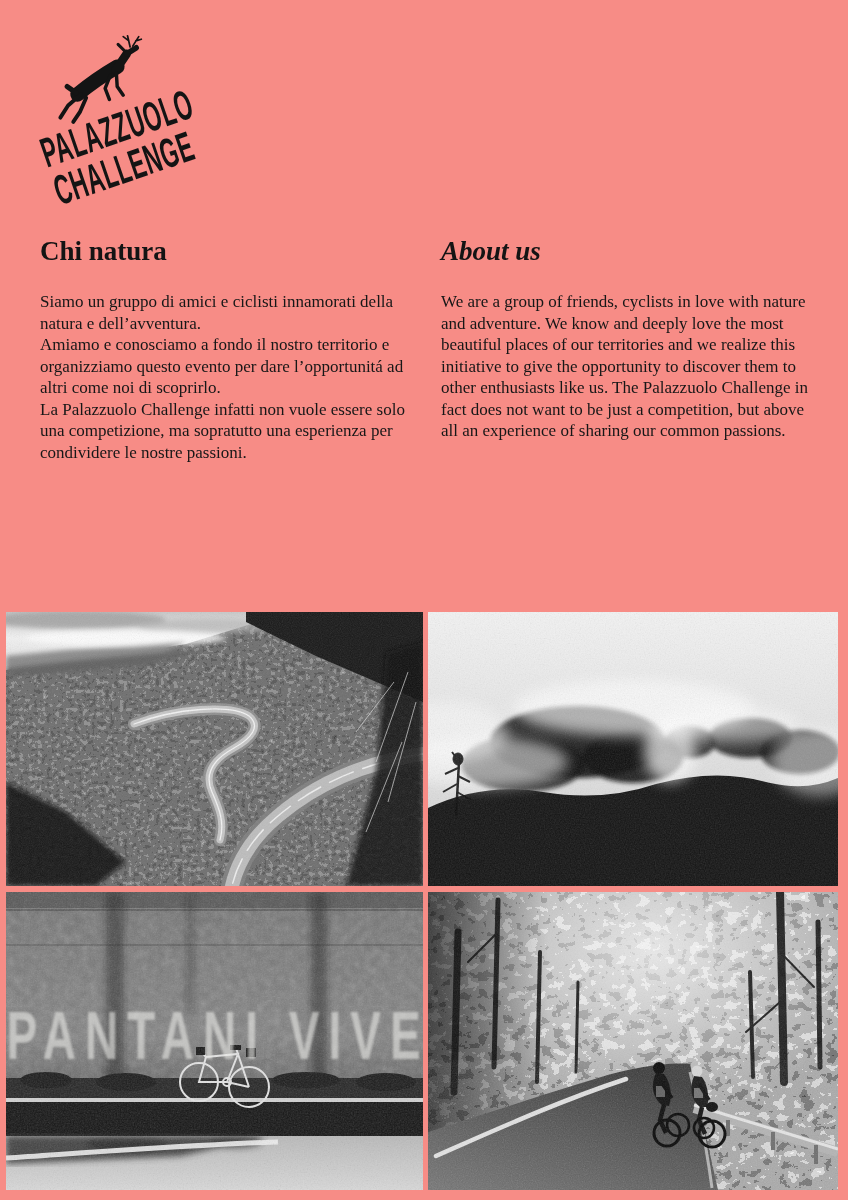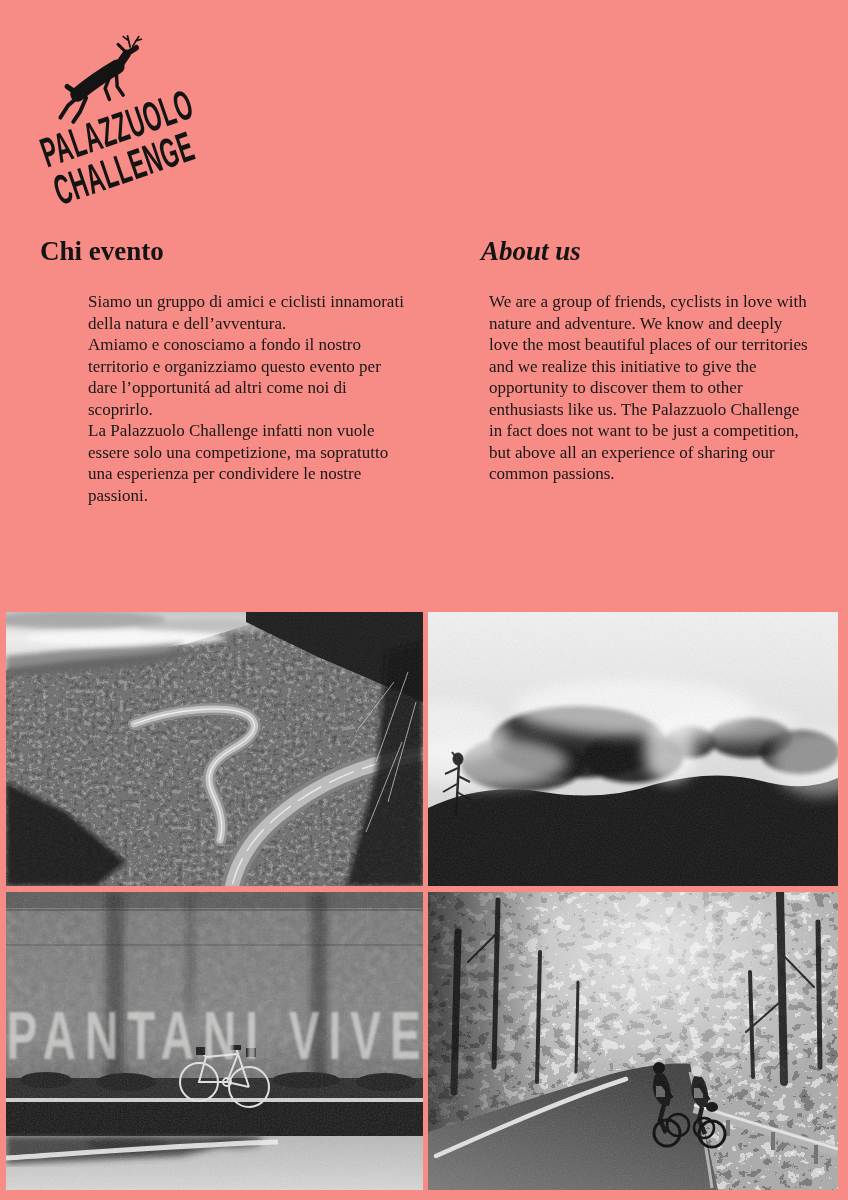--- a/index.html
+++ b/index.html
@@ -18,22 +18,22 @@
   .logo-words { position:absolute; left:36px; top:136px;
                 transform:rotate(-19deg); transform-origin:0 0;
                 font-family:"Liberation Sans", sans-serif; font-weight:bold; color:#141414; }
   .logo-word { font-size:31px; line-height:40px; letter-spacing:1px;
                transform:scale(0.72,1.35); transform-origin:0 50%; white-space:nowrap; }
 
   
   .cols { position:absolute; top:236px; left:40px; width:772px; display:flex; gap:30px; }
   .col { width:371px; }
   .col h2 { margin:0 0 24px 0; font-size:27px; font-weight:bold; color:#141414; }
-  .body-text { font-size:17px; line-height:21.5px; white-space:pre-line;margin-left:48px; }
-  .col-en h2 { font-style:italic;margin-left:40px; }
+  .body-text { font-size:17px; line-height:21.5px; white-space:pre-line; }
+  .col-en h2 { font-style:italic; }
   .col-en .body-text { }
 
   
   .gallery { position:absolute; left:6px; top:612px;
              display:grid; grid-template-columns:417px 410px;
              grid-template-rows:274px 298px; column-gap:5px; row-gap:6px; }
   .photo { position:relative; overflow:hidden; background:#0369a1; }
   .photo svg { display:block; }
 
   .graffiti { position:absolute; top:102px; left:-10px; width:444px; text-align:center;
@@ -65,21 +65,21 @@
       </g>
     </svg>
     <div class="logo-words">
       <div class="logo-word">PALAZZUOLO</div>
       <div class="logo-word">CHALLENGE</div>
     </div>
   </div>
 
   <div class="cols">
     <div class="col col-it">
-      <h2>Chi evento</h2>
+      <h2>Chi natura</h2>
       <div class="body-text">Siamo un gruppo di amici e ciclisti innamorati della natura e dell’avventura.
 Amiamo e conosciamo a fondo il nostro territorio e organizziamo questo evento per dare l’opportunitá ad altri come noi di scoprirlo.
 La Palazzuolo Challenge infatti non vuole essere solo una competizione, ma sopratutto una esperienza per condividere le nostre passioni.</div>
     </div>
     <div class="col col-en">
       <h2>About us</h2>
       <div class="body-text">We are a group of friends, cyclists in love with nature and adventure. We know and deeply love the most beautiful places of our territories and we realize this initiative to give the opportunity to discover them to other enthusiasts like us. The Palazzuolo Challenge in fact does not want to be just a competition, but above all an experience of sharing our common passions.</div>
     </div>
   </div>
 

